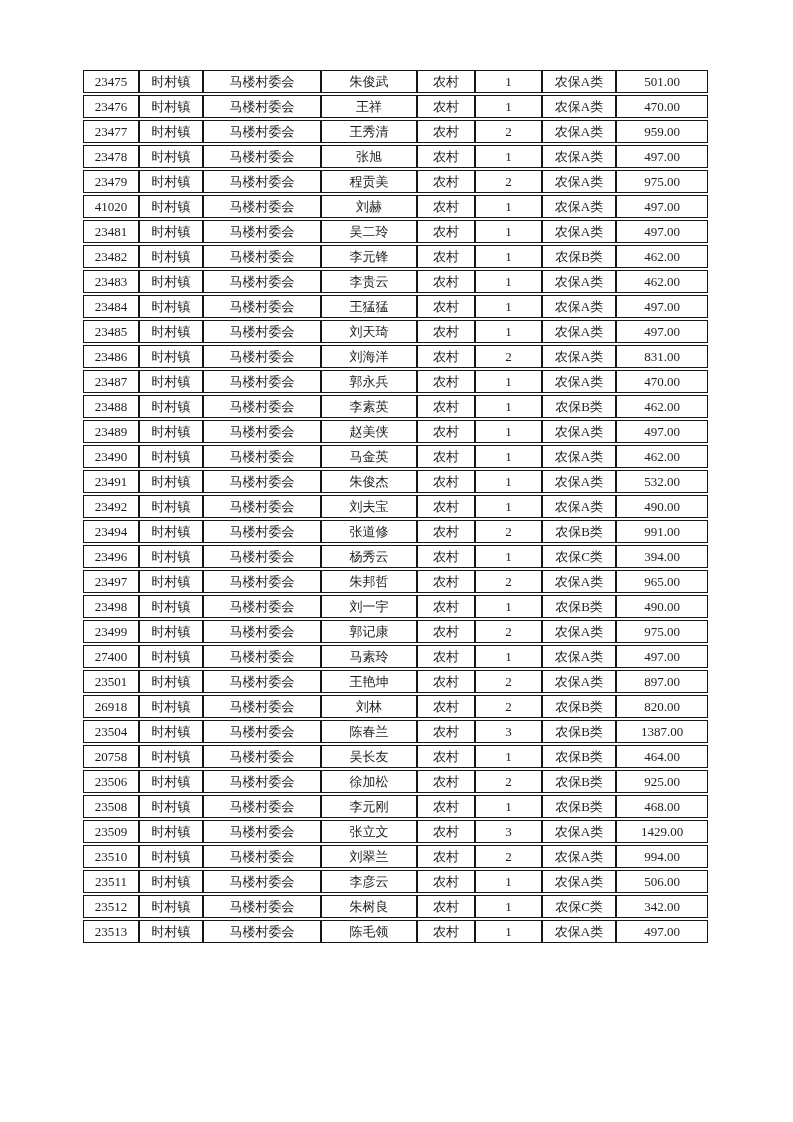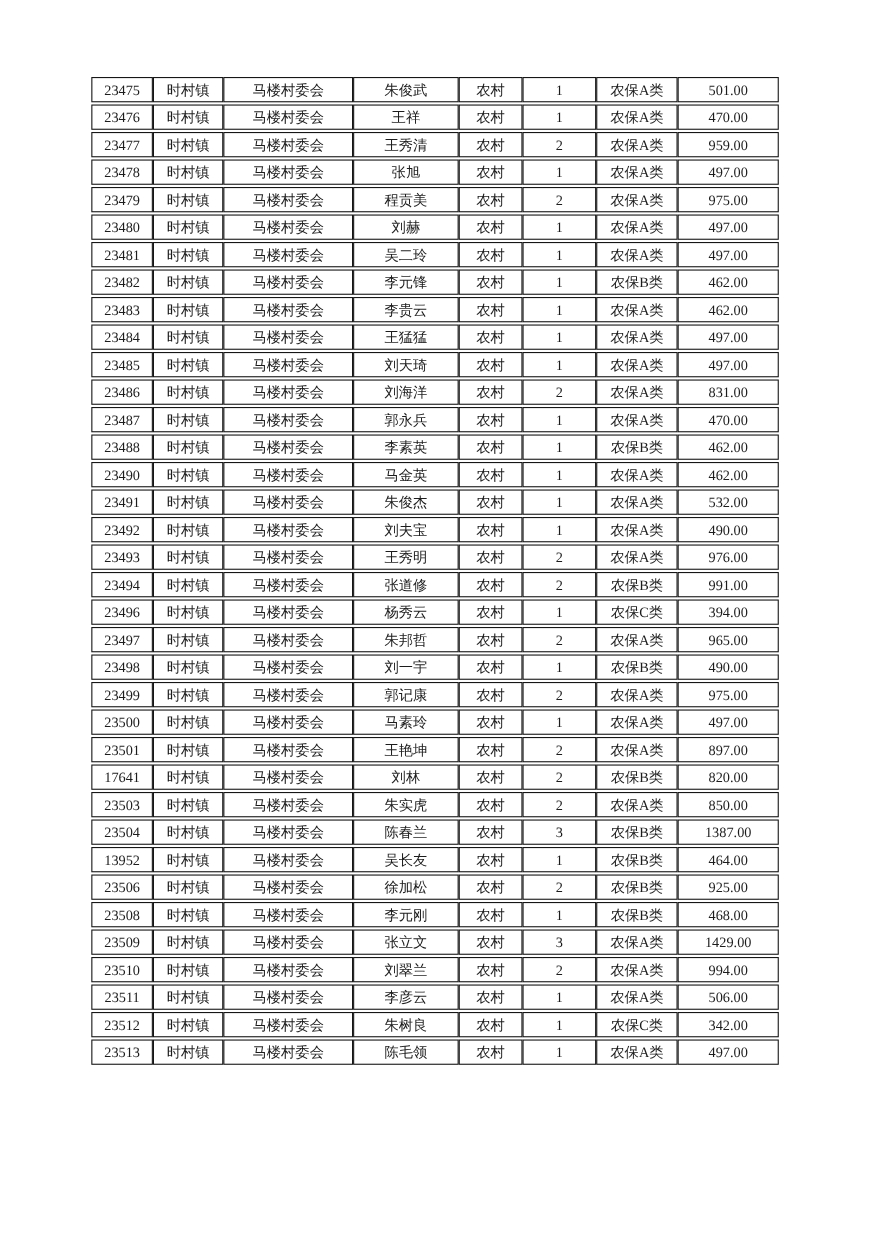--- a/index.html
+++ b/index.html
@@ -114,21 +114,21 @@
           <td>23479</td>
           <td>时村镇</td>
           <td>马楼村委会</td>
           <td>程贡美</td>
           <td>农村</td>
           <td>2</td>
           <td>农保A类</td>
           <td>975.00</td>
         </tr>
         <tr>
-          <td>23480</td>
+          <td>41020</td>
           <td>时村镇</td>
           <td>马楼村委会</td>
           <td>刘赫</td>
           <td>农村</td>
           <td>1</td>
           <td>农保A类</td>
           <td>497.00</td>
         </tr>
         <tr>
           <td>23481</td>
@@ -204,20 +204,30 @@
           <td>23488</td>
           <td>时村镇</td>
           <td>马楼村委会</td>
           <td>李素英</td>
           <td>农村</td>
           <td>1</td>
           <td>农保B类</td>
           <td>462.00</td>
         </tr>
         <tr>
+          <td>23489</td>
+          <td>时村镇</td>
+          <td>马楼村委会</td>
+          <td>赵美侠</td>
+          <td>农村</td>
+          <td>1</td>
+          <td>农保A类</td>
+          <td>497.00</td>
+        </tr>
+        <tr>
           <td>23490</td>
           <td>时村镇</td>
           <td>马楼村委会</td>
           <td>马金英</td>
           <td>农村</td>
           <td>1</td>
           <td>农保A类</td>
           <td>462.00</td>
         </tr>
         <tr>
@@ -232,30 +242,20 @@
         </tr>
         <tr>
           <td>23492</td>
           <td>时村镇</td>
           <td>马楼村委会</td>
           <td>刘夫宝</td>
           <td>农村</td>
           <td>1</td>
           <td>农保A类</td>
           <td>490.00</td>
-        </tr>
-        <tr>
-          <td>23493</td>
-          <td>时村镇</td>
-          <td>马楼村委会</td>
-          <td>王秀明</td>
-          <td>农村</td>
-          <td>2</td>
-          <td>农保A类</td>
-          <td>976.00</td>
         </tr>
         <tr>
           <td>23494</td>
           <td>时村镇</td>
           <td>马楼村委会</td>
           <td>张道修</td>
           <td>农村</td>
           <td>2</td>
           <td>农保B类</td>
           <td>991.00</td>
@@ -294,71 +294,61 @@
           <td>23499</td>
           <td>时村镇</td>
           <td>马楼村委会</td>
           <td>郭记康</td>
           <td>农村</td>
           <td>2</td>
           <td>农保A类</td>
           <td>975.00</td>
         </tr>
         <tr>
-          <td>23500</td>
+          <td>27400</td>
           <td>时村镇</td>
           <td>马楼村委会</td>
           <td>马素玲</td>
           <td>农村</td>
           <td>1</td>
           <td>农保A类</td>
           <td>497.00</td>
         </tr>
         <tr>
           <td>23501</td>
           <td>时村镇</td>
           <td>马楼村委会</td>
           <td>王艳坤</td>
           <td>农村</td>
           <td>2</td>
           <td>农保A类</td>
           <td>897.00</td>
         </tr>
         <tr>
-          <td>17641</td>
+          <td>26918</td>
           <td>时村镇</td>
           <td>马楼村委会</td>
           <td>刘林</td>
           <td>农村</td>
           <td>2</td>
           <td>农保B类</td>
           <td>820.00</td>
         </tr>
         <tr>
-          <td>23503</td>
-          <td>时村镇</td>
-          <td>马楼村委会</td>
-          <td>朱实虎</td>
-          <td>农村</td>
-          <td>2</td>
-          <td>农保A类</td>
-          <td>850.00</td>
-        </tr>
-        <tr>
           <td>23504</td>
           <td>时村镇</td>
           <td>马楼村委会</td>
           <td>陈春兰</td>
           <td>农村</td>
           <td>3</td>
           <td>农保B类</td>
           <td>1387.00</td>
         </tr>
         <tr>
-          <td>13952</td>
+          <td>20758</td>
           <td>时村镇</td>
           <td>马楼村委会</td>
           <td>吴长友</td>
           <td>农村</td>
           <td>1</td>
           <td>农保B类</td>
           <td>464.00</td>
         </tr>
         <tr>
           <td>23506</td>

